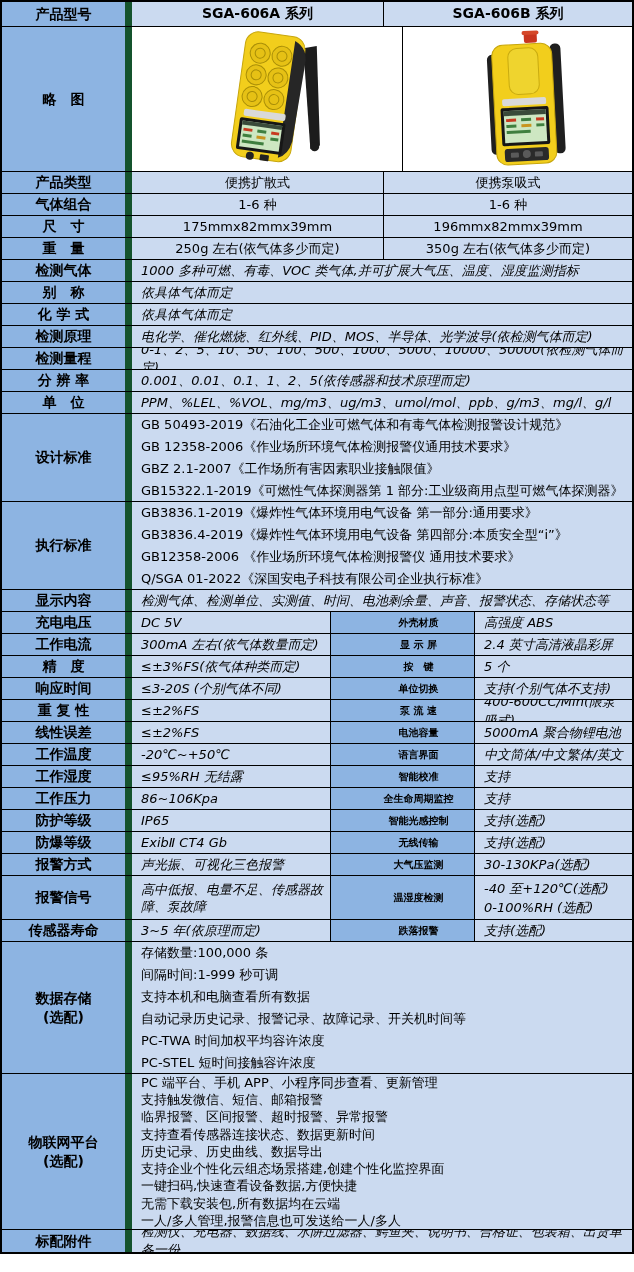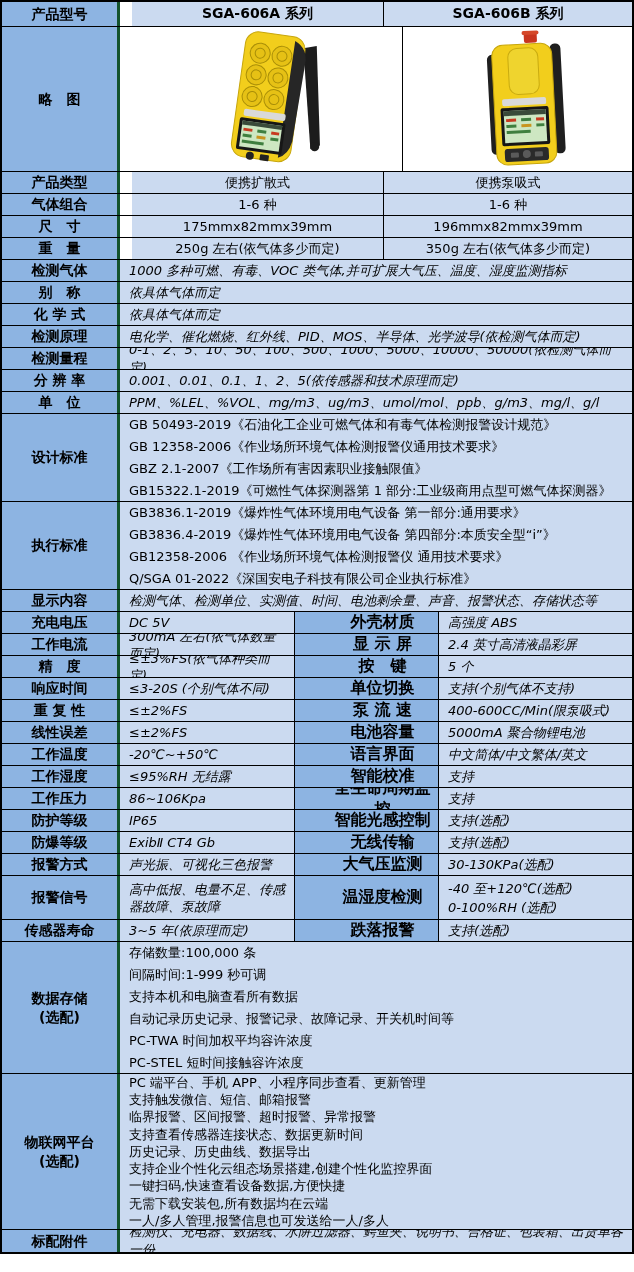--- a/index.html
+++ b/index.html
@@ -1,28 +1,28 @@
 <!DOCTYPE html>
 <html><head>
 <meta charset="utf-8">
 <style>
   html,body{margin:0;padding:0;background:#fff;}
   body{width:634px;font-family:"DejaVu Sans","Liberation Sans",sans-serif;color:#000;}
   .tbl{width:634px;border:2px solid #000;box-sizing:border-box;display:flex;flex-direction:column;background:#fff;}
   .row{display:flex;border-bottom:1px solid #000;box-sizing:border-box;flex-shrink:0;}
   .row:last-child{border-bottom:none;}
   .cell{box-sizing:border-box;display:flex;align-items:center;overflow:hidden;}
-  .lab{width:118px;flex-shrink:0;background:#8DB4E2;font-weight:bold;font-size:14px;justify-content:center;text-align:center;border-right:3px solid #14532d;flex-direction:column;line-height:19px;}
+  .lab{width:130px;flex-shrink:0;background:#8DB4E2;font-weight:bold;font-size:14px;justify-content:center;text-align:center;border-right:7px solid #14532d;flex-direction:column;line-height:19px;}
   .val{background:#CBDAF0;font-size:13px;}
   .ctr{justify-content:center;text-align:center;}
   .lft{padding:0 6px 0 9px;font-style:italic;}
-  .colA{width:252px;border-right:1px solid #000;margin-left:12px;}
+  .colA{width:252px;border-right:1px solid #000;}
   .colB{flex:1;}
-  .v1{width:175px;border-right:1px solid #000;line-height:17px;}
-  .l2{width:144px;flex-shrink:0;background:#8DB4E2;font-weight:bold;font-size:16px;justify-content:center;text-align:center;border-right:1px solid #000;padding-left:32px;}
+  .v1{width:199px;border-right:1px solid #000;line-height:17px;}
+  .l2{width:144px;flex-shrink:0;background:#8DB4E2;font-weight:bold;font-size:10px;justify-content:center;text-align:center;border-right:1px solid #000;padding-left:32px;}
   .v2{flex:1;flex-direction:column;align-items:flex-start;justify-content:center;line-height:19px;}
   .span{flex:1;}
   .multi{flex:1;flex-direction:column;align-items:flex-start;justify-content:center;padding:0 6px 0 9px;}
   .multi div{line-height:22px;white-space:nowrap;}
   .multi.tight div{line-height:17.2px;}
   .imgcell{background:#fff;justify-content:center;}
   .h25{height:25px;}.h145{height:145px;gap:19px;}.h22{height:22px;}.h88{height:88px;}
   .h44{height:44px;}.h132{height:132px;}.h156{height:156px;}
   .hdr{font-weight:bold;font-size:14px;}
 </style>

